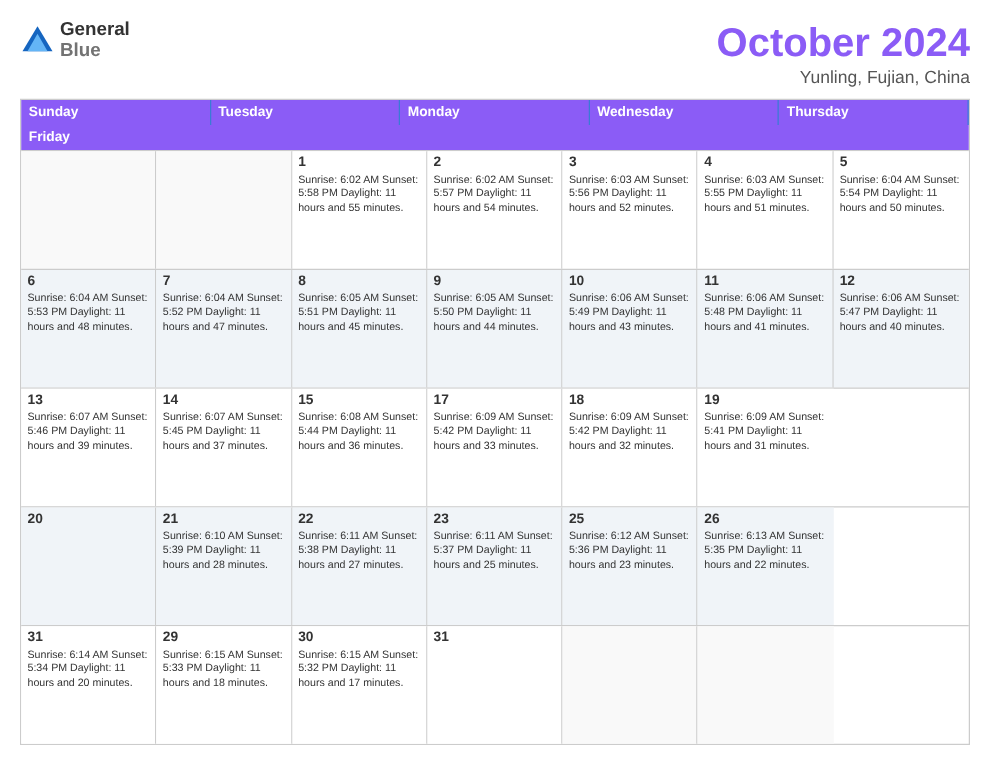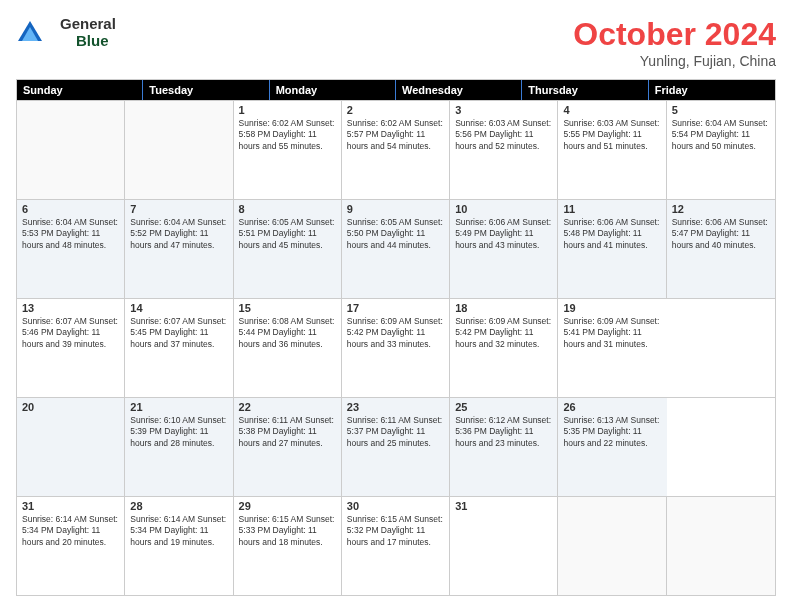--- a/index.html
+++ b/index.html
@@ -19,64 +19,63 @@
     }
     .header {
       display: flex;
       justify-content: space-between;
       align-items: flex-start;
       margin-bottom: 10px;
     }
     .logo {
       display: flex;
       align-items: center;
-      gap: 16px;
+      gap: 4px;
     }
     .logo-text {
       display: flex;
       flex-direction: column;
       line-height: 1.1;
     }
     .logo-general {
       font-size: 15px;
       font-weight: bold;
       color: #333;
     }
     .logo-blue {
       font-size: 15px;
       font-weight: bold;
-      color: #14532d;
-      margin-left: 16px;
+      color: #737373;
     }
     .logo-icon {
       width: 28px;
       height: 28px;
     }
     .title-block {
       text-align: right;
     }
     .month-title {
       font-size: 32px;
       font-weight: bold;
-      color: #ef4444;
+      color: #8b5cf6;
     }
     .subtitle {
       font-size: 14px;
       color: #555;
     }
     .calendar {
       flex: 1;
       display: flex;
       flex-direction: column;
       border: 1px solid #ccc;
     }
     .cal-header {
       display: grid;
-      grid-template-columns: repeat(6, 1fr);
-      background: #000000;
+      grid-template-columns: repeat(5, 1fr);
+      background: #8b5cf6;
     }
     .cal-header-cell {
       color: #fff;
       font-size: 11px;
       font-weight: bold;
       padding: 4px 6px;
       text-align: left;
       border-right: 1px solid #3a7bd5;
     }
     .cal-header-cell:last-child { border-right: none; }
@@ -300,26 +299,20 @@
           </div>
         </div>
         <div class="cal-row">
           <div class="cal-cell">
             <div class="day-num">31</div>
             <div class="day-info">Sunrise: 6:14 AM
 Sunset: 5:34 PM
 Daylight: 11 hours and 20 minutes.</div>
           </div>
           <div class="cal-cell">
-            <div class="day-num">28</div>
-            <div class="day-info">Sunrise: 6:14 AM
-Sunset: 5:34 PM
-Daylight: 11 hours and 19 minutes.</div>
-          </div>
-          <div class="cal-cell">
             <div class="day-num">29</div>
             <div class="day-info">Sunrise: 6:15 AM
 Sunset: 5:33 PM
 Daylight: 11 hours and 18 minutes.</div>
           </div>
           <div class="cal-cell">
             <div class="day-num">30</div>
             <div class="day-info">Sunrise: 6:15 AM
 Sunset: 5:32 PM
 Daylight: 11 hours and 17 minutes.</div>

